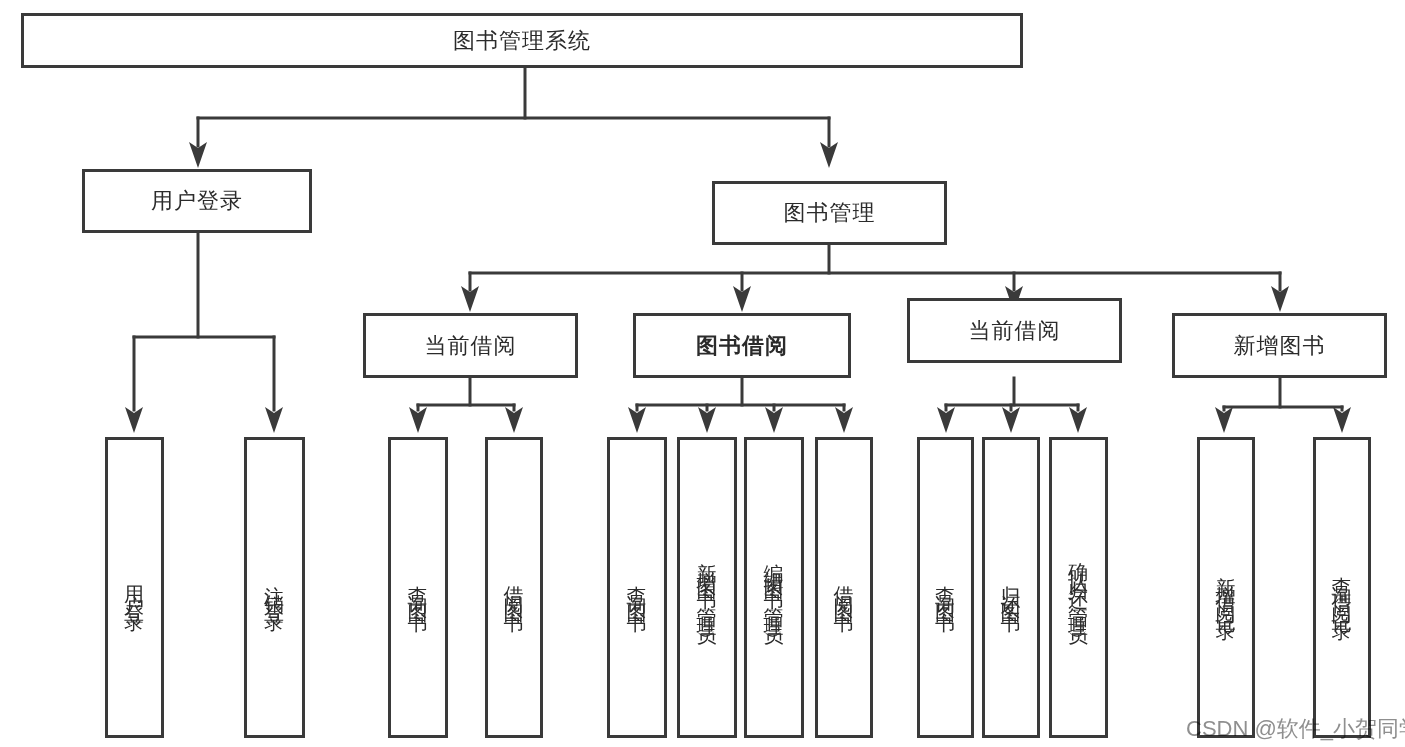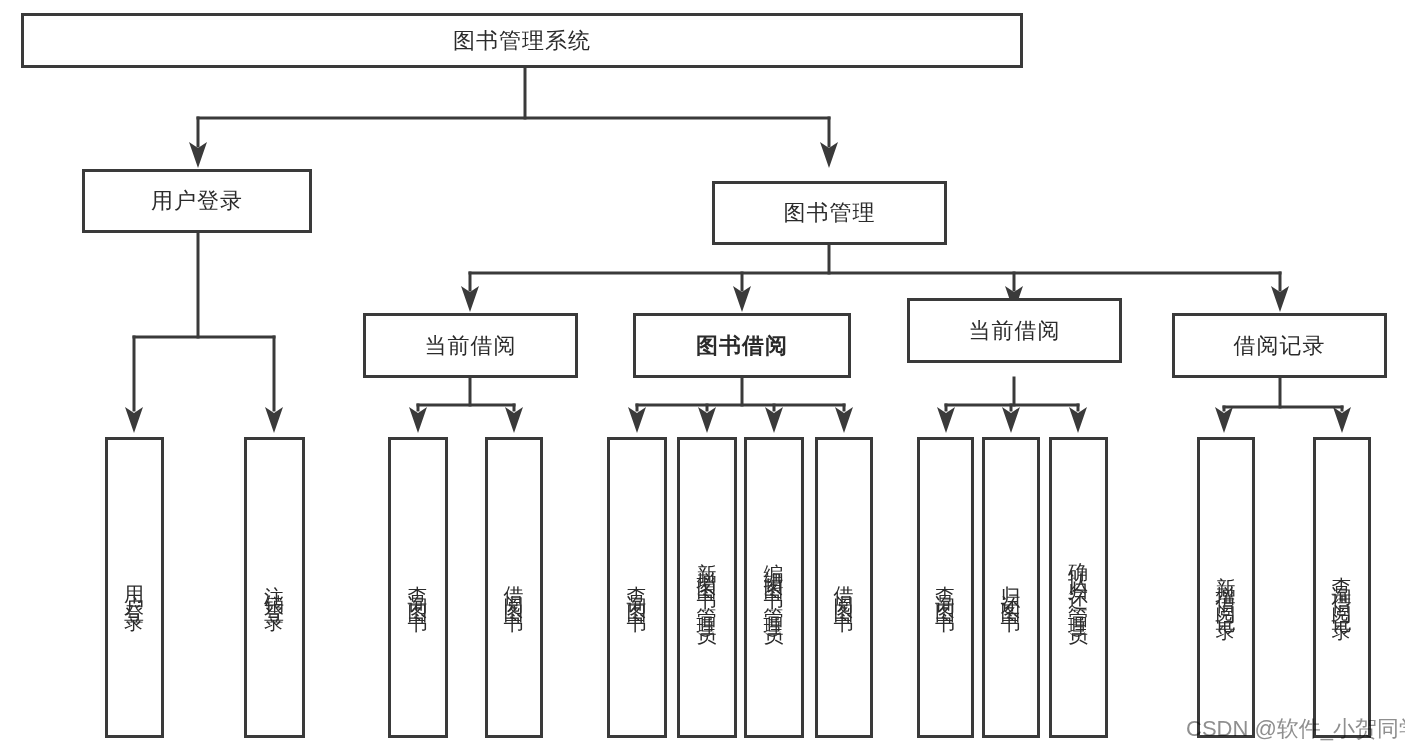--- a/index.html
+++ b/index.html
@@ -124,21 +124,21 @@
   <div class="box" style="left:363px;top:313px;width:215px;height:65px;">
     <span>当前借阅</span>
   </div>
   <div class="box" style="left:633px;top:313px;width:218px;height:65px;font-weight:bold;">
     <span>图书借阅</span>
   </div>
   <div class="box" style="left:907px;top:298px;width:215px;height:65px;">
     <span>当前借阅</span>
   </div>
   <div class="box" style="left:1172px;top:313px;width:215px;height:65px;">
-    <span>借阅记录</span>
+    <span>新增图书</span>
   </div>
 
   <div class="box vbox" style="left:105px;top:437px;width:59px;height:301px;">
     <span class="vtext">用户登录</span>
   </div>
   <div class="box vbox" style="left:244px;top:437px;width:61px;height:301px;">
     <span class="vtext">注销登录</span>
   </div>
 
   <div class="box vbox" style="left:388px;top:437px;width:60px;height:301px;">

